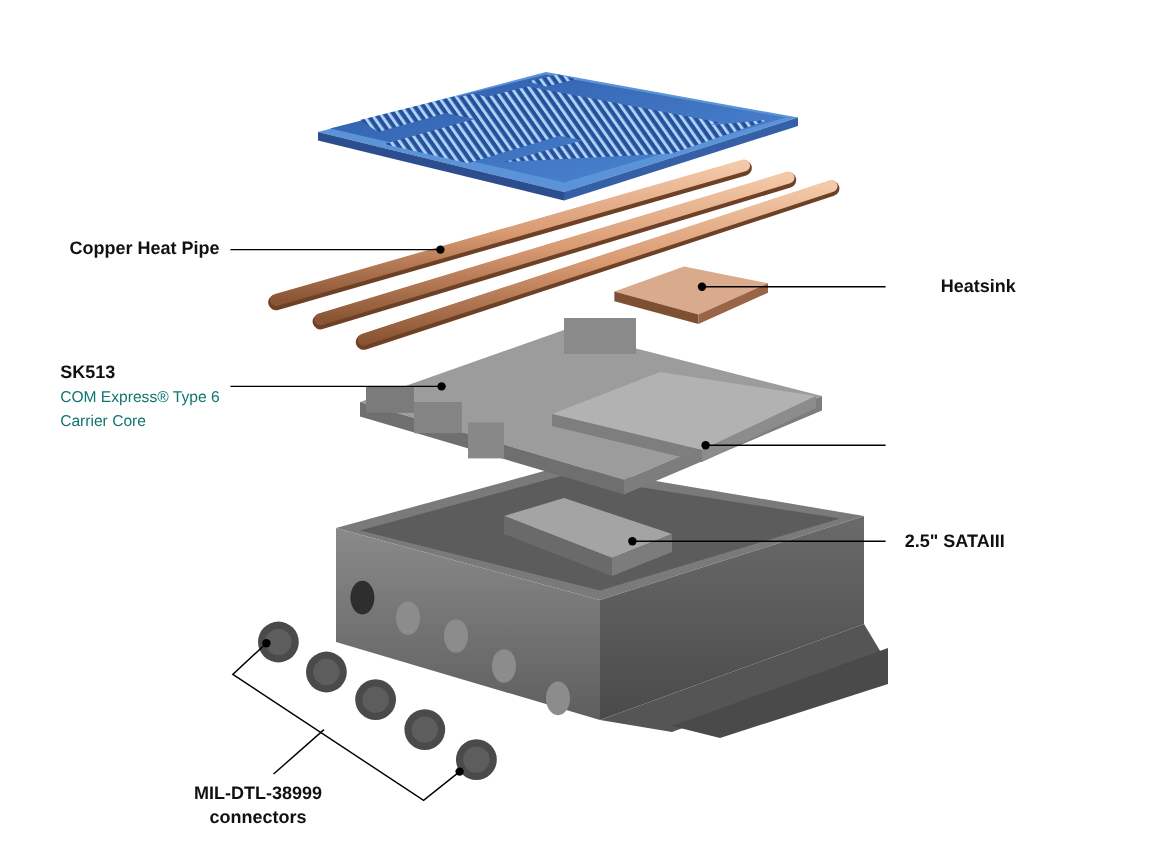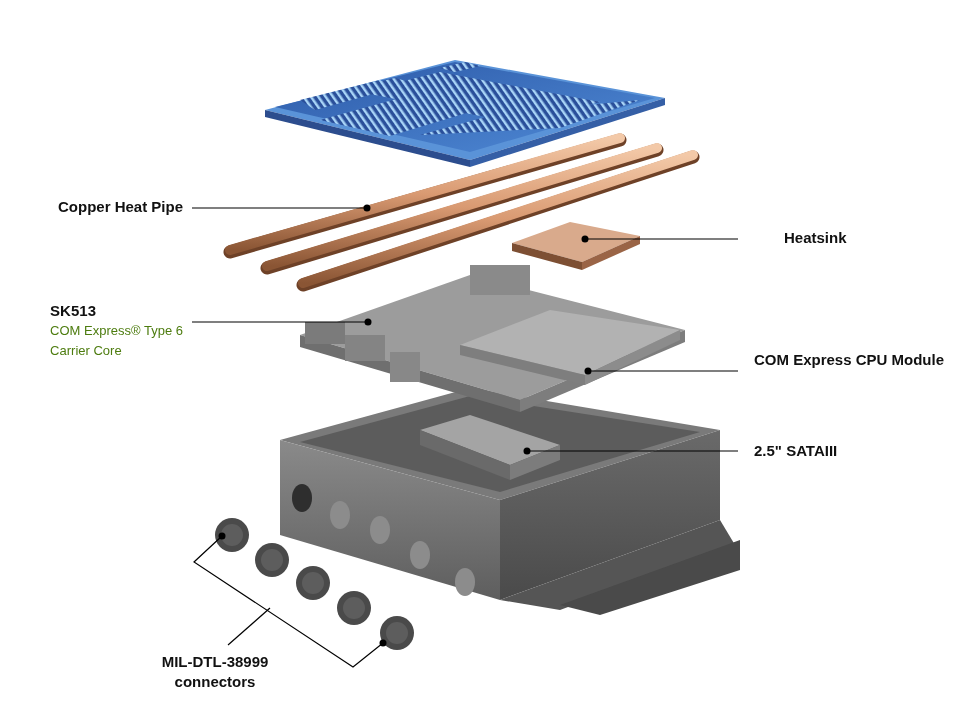--- a/index.html
+++ b/index.html
@@ -1,21 +1,21 @@
 <!DOCTYPE html>
 <html><head>
   <meta charset="utf-8">
   <style>
     html, body { margin: 0; padding: 0; background: #ffffff; }
     body { width: 960px; height: 720px; position: relative; overflow: hidden;
            font-family: "Liberation Sans", "DejaVu Sans", sans-serif; color: #111; }
     #stage { position: absolute; left: 0; top: 0; width: 960px; height: 720px; }
     .label { position: absolute; font-size: 14px; line-height: 20px; color: #111; white-space: nowrap; }
     .label .title { font-weight: bold; font-size: 15px; }
-    .label .sub { font-weight: normal; font-size: 13px; color: #4d7c0f; }
+    .label .sub { font-weight: normal; font-size: 13px; color: #0f766e; }
     .right { text-align: left; }
     .center { text-align: center; }
   </style>
 </head>
 <body>
 
 <svg id="stage" viewBox="0 0 960 720" xmlns="http://www.w3.org/2000/svg">
   <defs>
     <linearGradient id="copperGrad" x1="0" y1="0" x2="0" y2="1">
       <stop offset="0" stop-color="#f3c9a8"></stop>
@@ -154,21 +154,20 @@
   <span class="title">Heatsink</span>
 </div>
 
 <div class="label right" style="right:777px; top:301px;">
   <div class="title">SK513</div>
   <div class="sub">COM Express® Type 6</div>
   <div class="sub">Carrier Core</div>
 </div>
 
 <div class="label" style="left:754px; top:350px;">
-  <div class="title">COM Express CPU Module</div>
 </div>
 
 <div class="label" style="left:754px; top:441px;">
   <span class="title">2.5" SATAIII</span>
 </div>
 
 <div class="label center" style="left:150px; width:130px; top:652px;">
   <div class="title">MIL-DTL-38999</div>
   <div class="title">connectors</div>
 </div>

